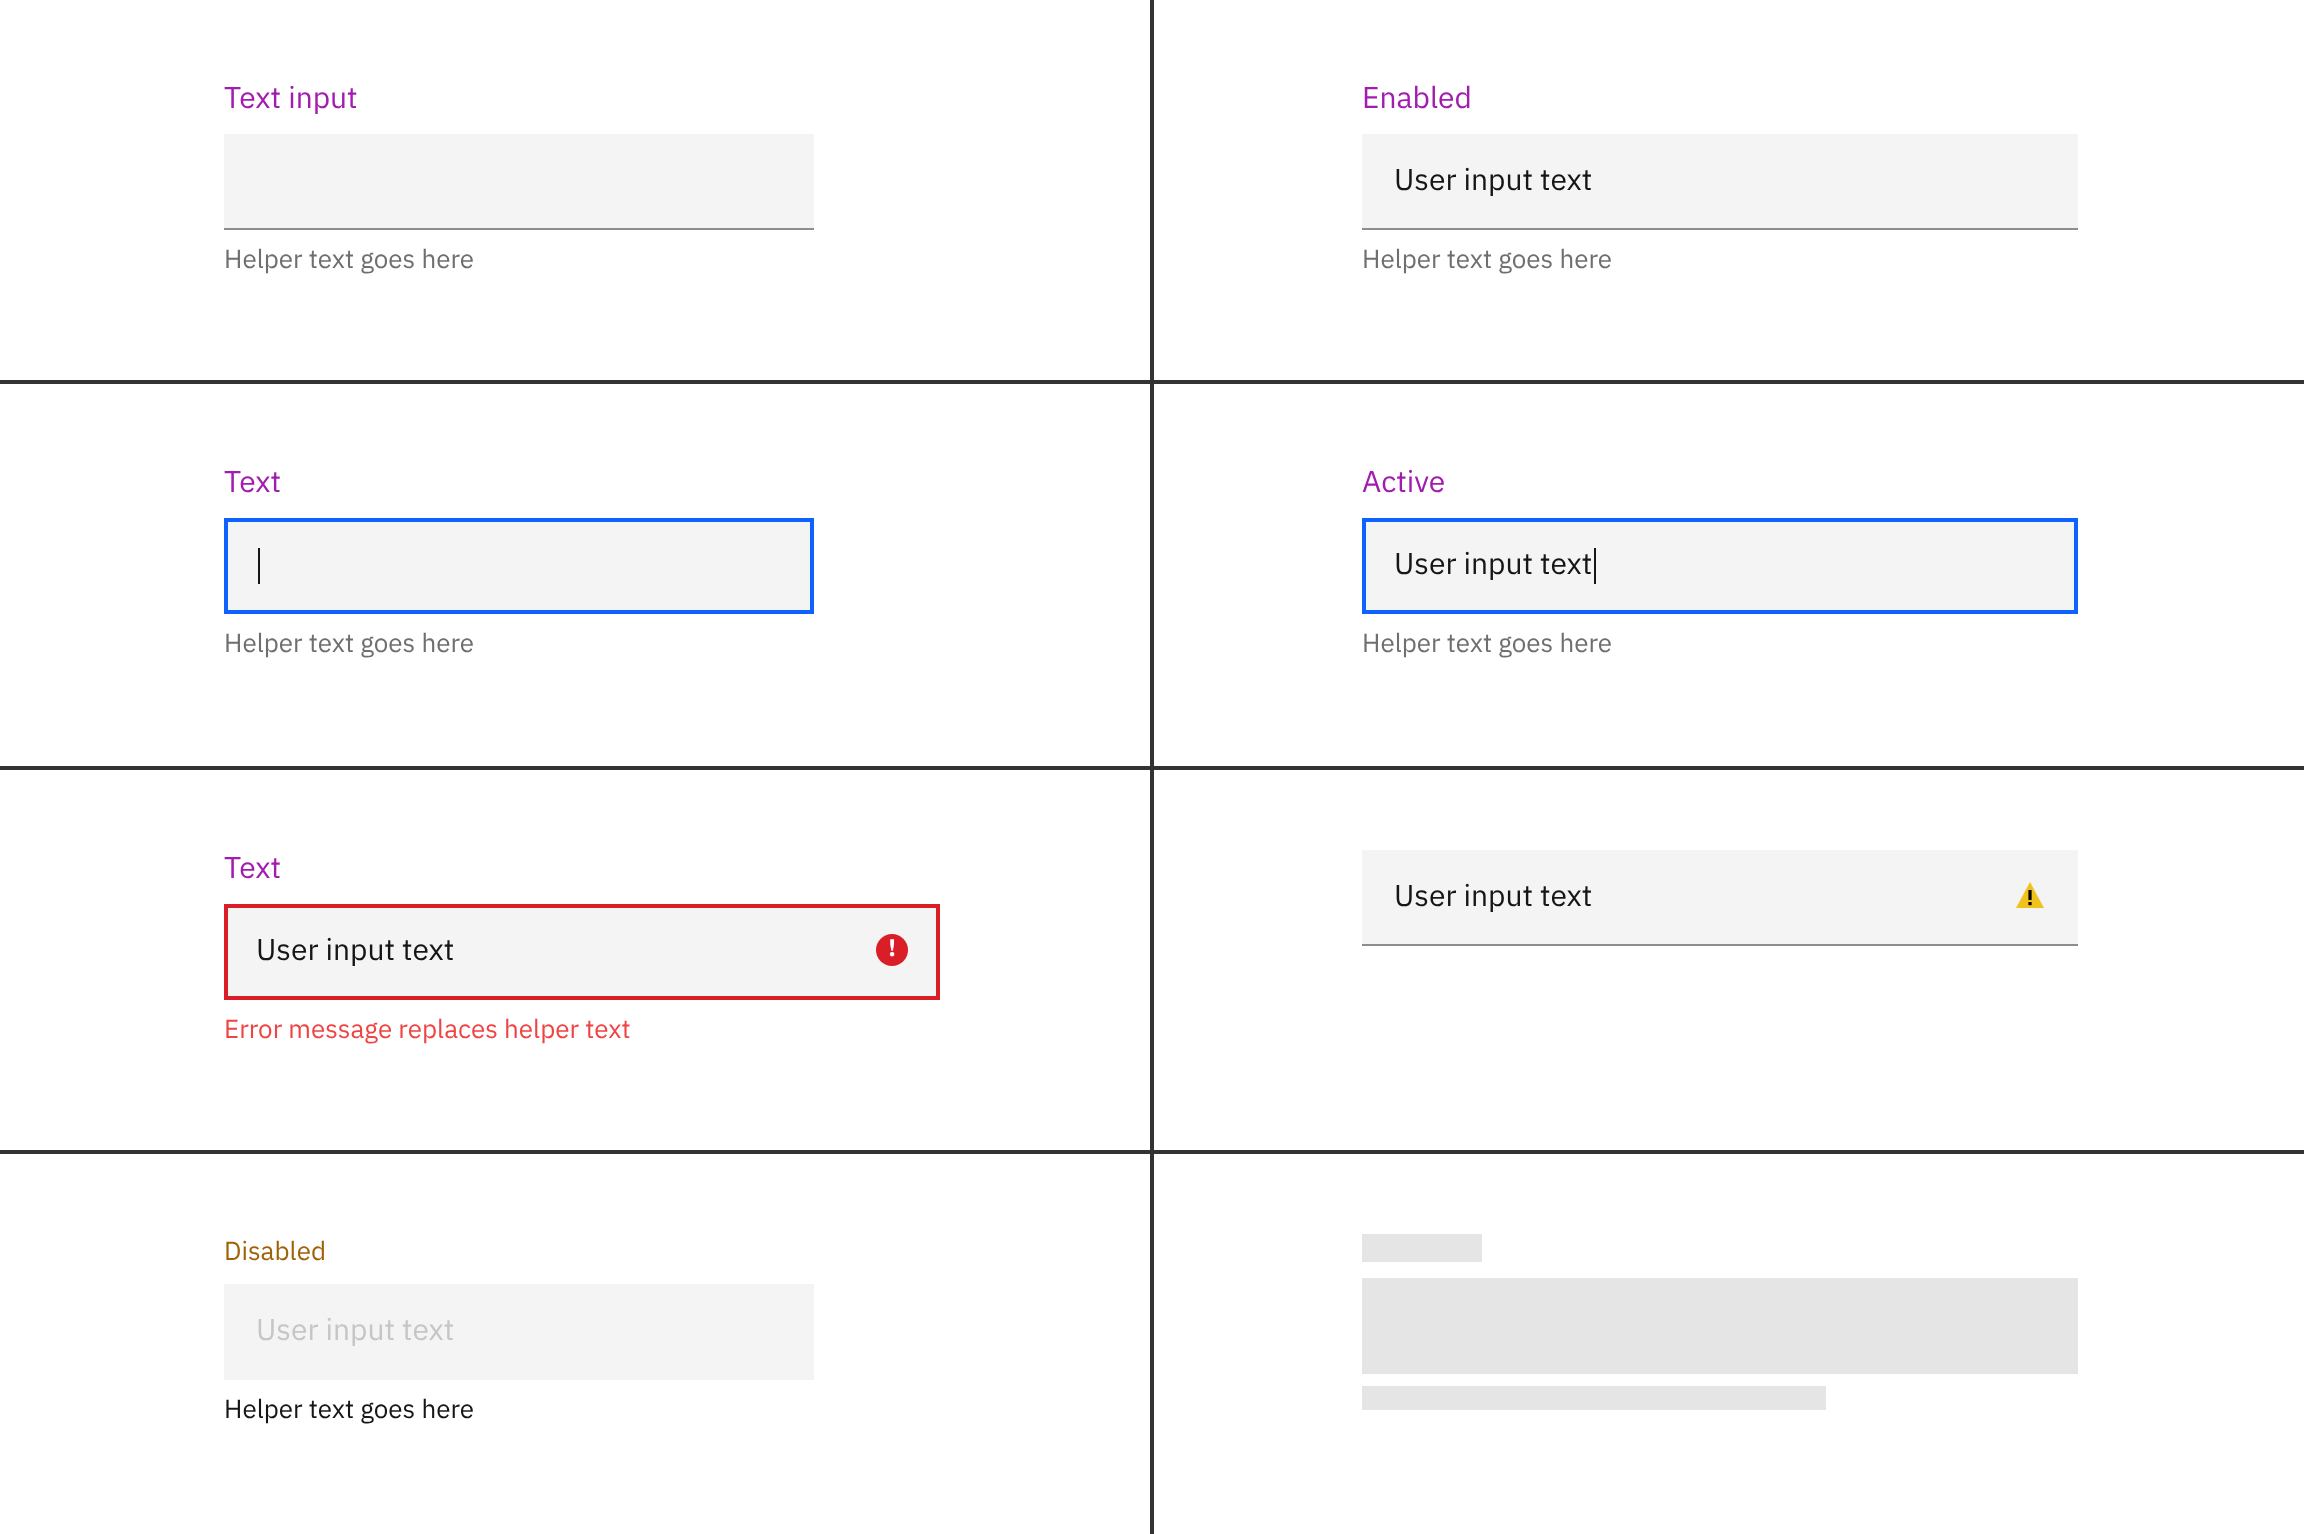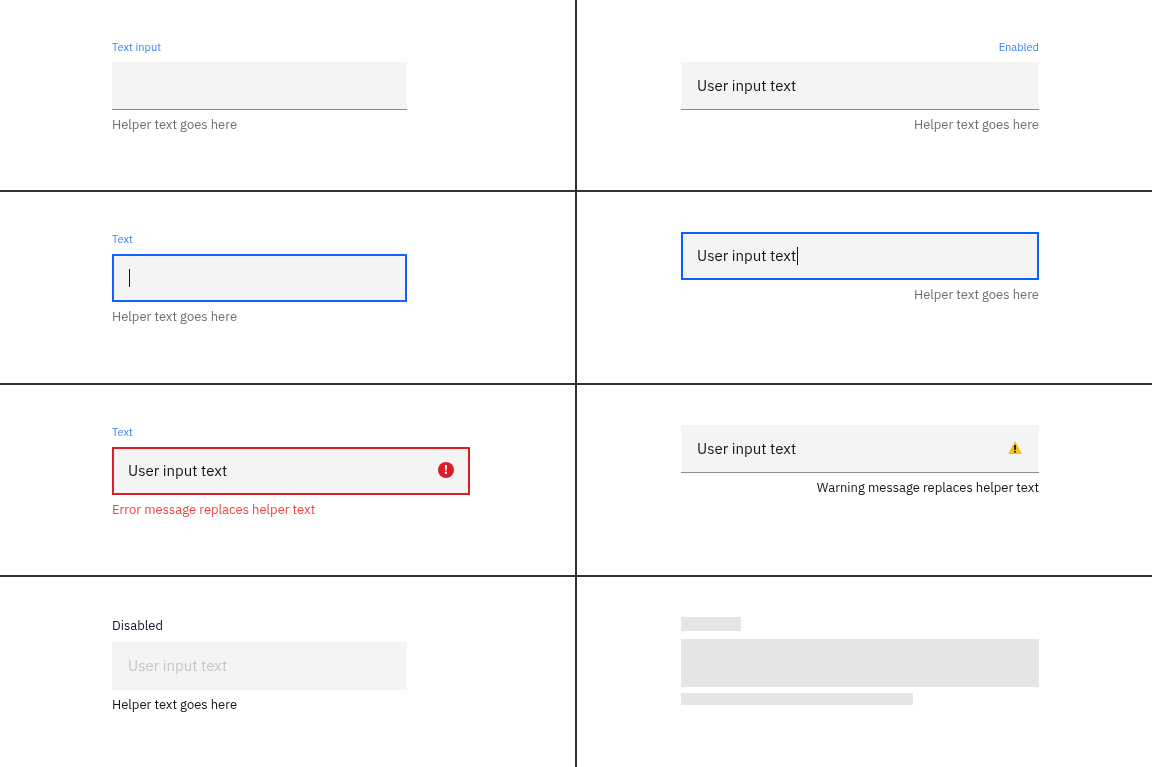--- a/index.html
+++ b/index.html
@@ -20,24 +20,24 @@
   }
   .cell {
     background: #fff;
     position: relative;
     padding: 40px 0 0 0;
   }
   .field-wrap {
     margin-left: 112px;
     width: 358px;
   }
-  .field-wrap.right { margin-left: 104px; text-align: right; }
+  .field-wrap.right { margin-left: 104px; }
   .label {
-    font-size: 11px;
-    color: #3b82f6;
+    font-size: 15px;
+    color: #a21caf;
     margin-bottom: 8px;
     display: block;
   }
   .input-box {
     height: 48px;
     background: #f4f4f4;
     border: none;
     border-bottom: 1px solid #8d8d8d;
     width: 295px;
     padding: 0 16px;
@@ -79,21 +79,21 @@
   .icon-slot { display:flex; align-items:center; }
   .error-icon {
     width:16px; height:16px; border-radius:50%;
     background:#da1e28; color:#fff; font-size:12px; line-height:16px;
     text-align:center; font-weight:700;
   }
   
   .warn-box { width: 358px; }
   .warn-msg { color:#161616; font-size:13px; margin-top:6px; }
   
-  .disabled-label { color: #0f172a; font-size:13px; }
+  .disabled-label { color: #a16207; font-size:13px; }
   .dis-box {
     width: 295px; height:48px; background:#f4f4f4;
     border-bottom:1px solid transparent;
     color:#c6c6c6; font-size:15px;
     display:flex; align-items:center; padding:0 16px;
   }
   .dis-helper { color:#161616; font-size:13px; margin-top:6px; }
   
   .sk-label { width:60px; height:14px; background:#e5e5e5; margin-bottom:8px;}
   .sk-box   { width:358px; height:48px; background:#e5e5e5; }
@@ -129,20 +129,21 @@
       <span class="label">Text</span>
       <div class="input-box focus-box caret-only">
         <span class="cursor"></span>
       </div>
       <div class="helper">Helper text goes here</div>
     </div>
   </div>
 
   <div class="cell">
     <div class="field-wrap right">
+      <span class="label">Active</span>
       <div class="input-box active-box">
         <span style="display:flex;align-items:center;">
           <span>User input text</span>
           <span class="cursor"></span>
         </span>
       </div>
       <div class="helper">Helper text goes here</div>
     </div>
   </div>
 
@@ -164,21 +165,20 @@
       <div class="input-box warn-box">
         <span>User input text</span>
         <span class="icon-slot">
           <svg width="16" height="16" viewBox="0 0 16 16">
             <polygon points="8,1 15,14 1,14" fill="#f1c21b"></polygon>
             <rect x="7.2" y="5" width="1.6" height="5" fill="#000"></rect>
             <rect x="7.2" y="11" width="1.6" height="1.6" fill="#000"></rect>
           </svg>
         </span>
       </div>
-      <div class="warn-msg">Warning message replaces helper text</div>
     </div>
   </div>
 
   <div class="cell">
     <div class="field-wrap">
       <span class="label disabled-label">Disabled</span>
       <div class="dis-box">
         <span>User input text</span>
       </div>
       <div class="dis-helper">Helper text goes here</div>

